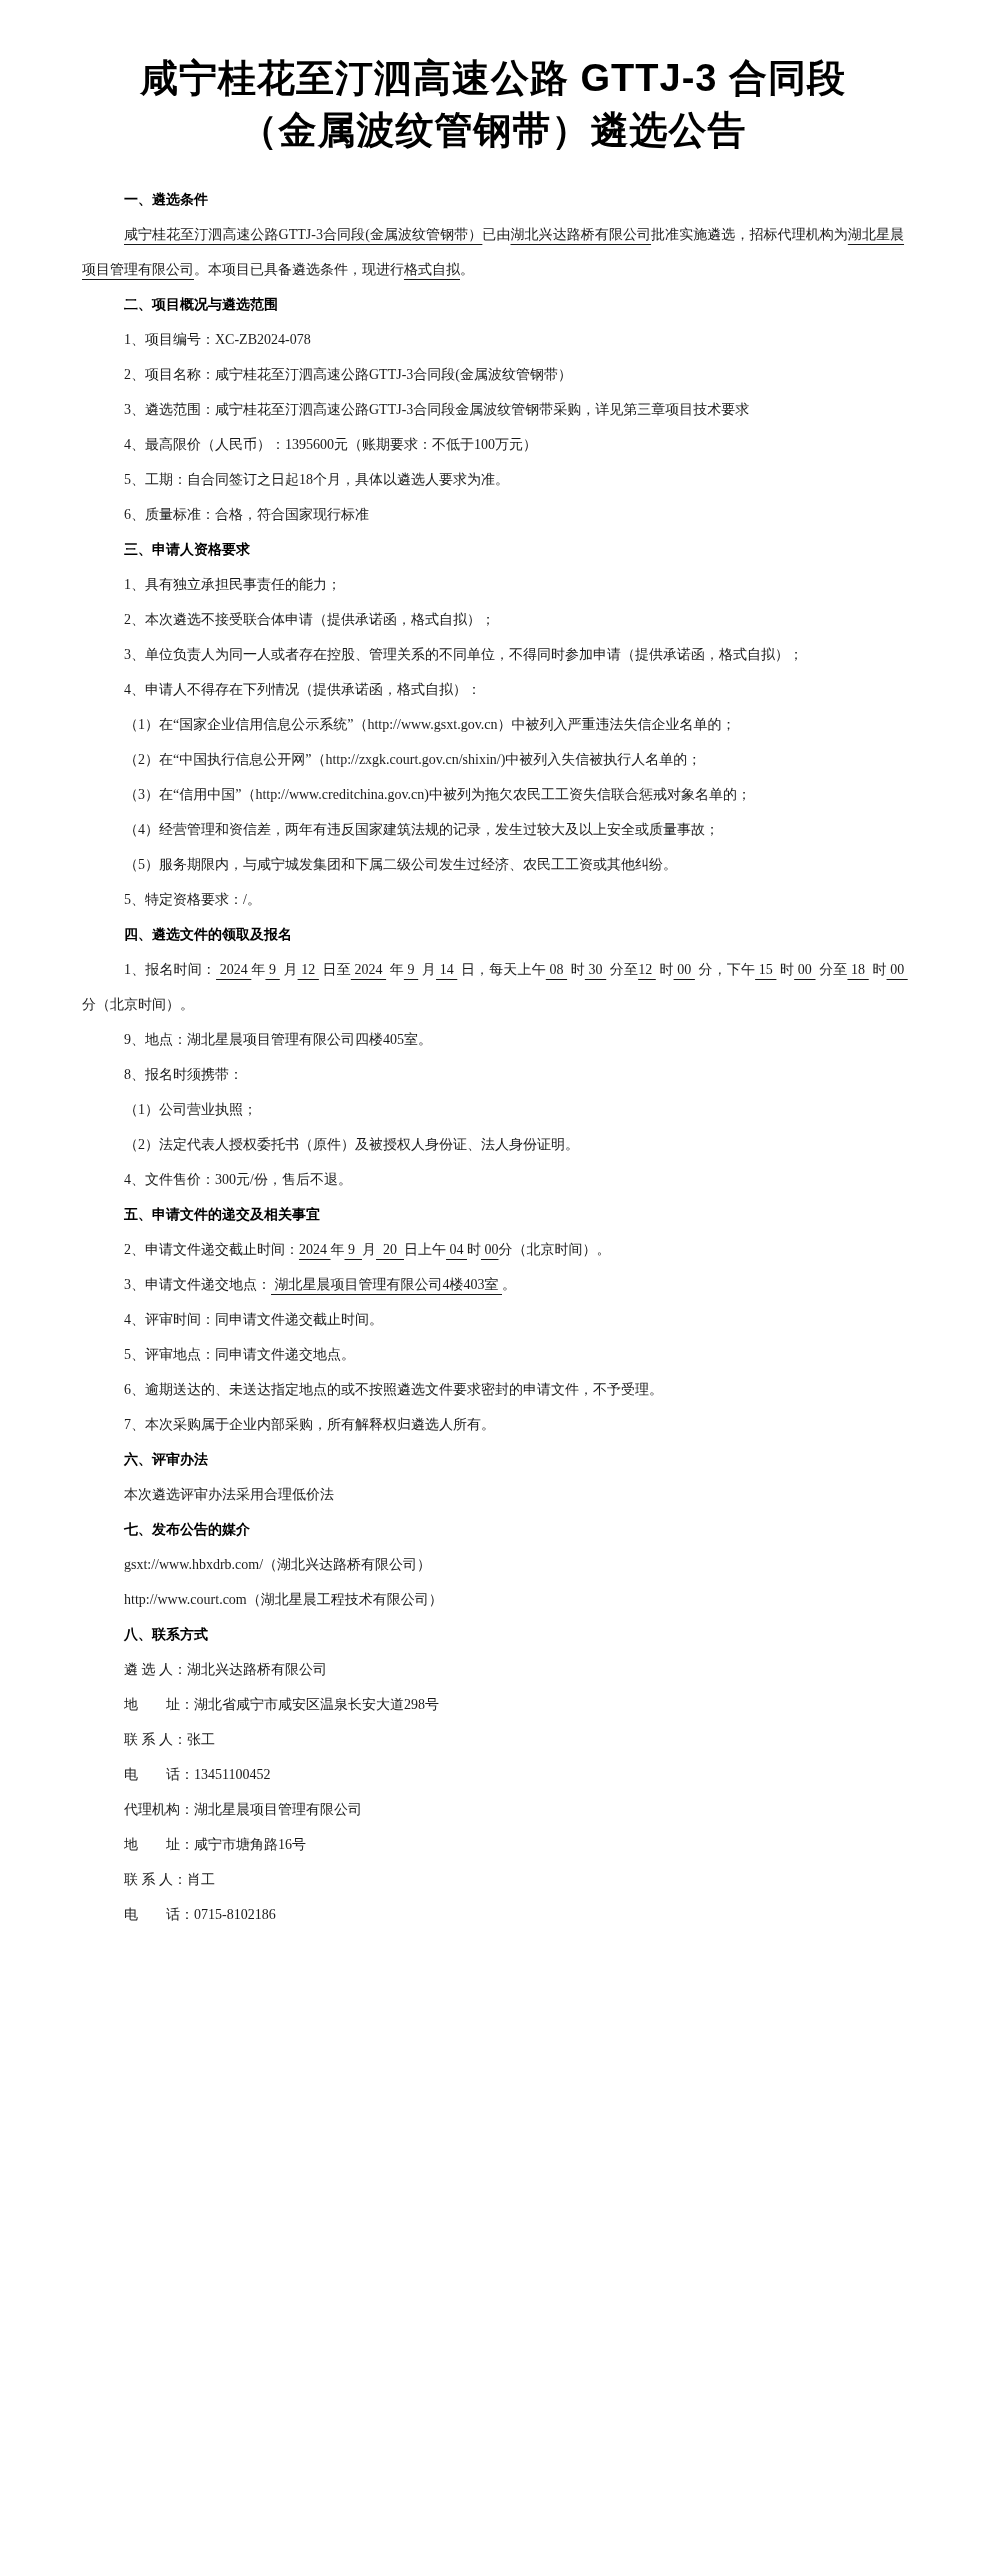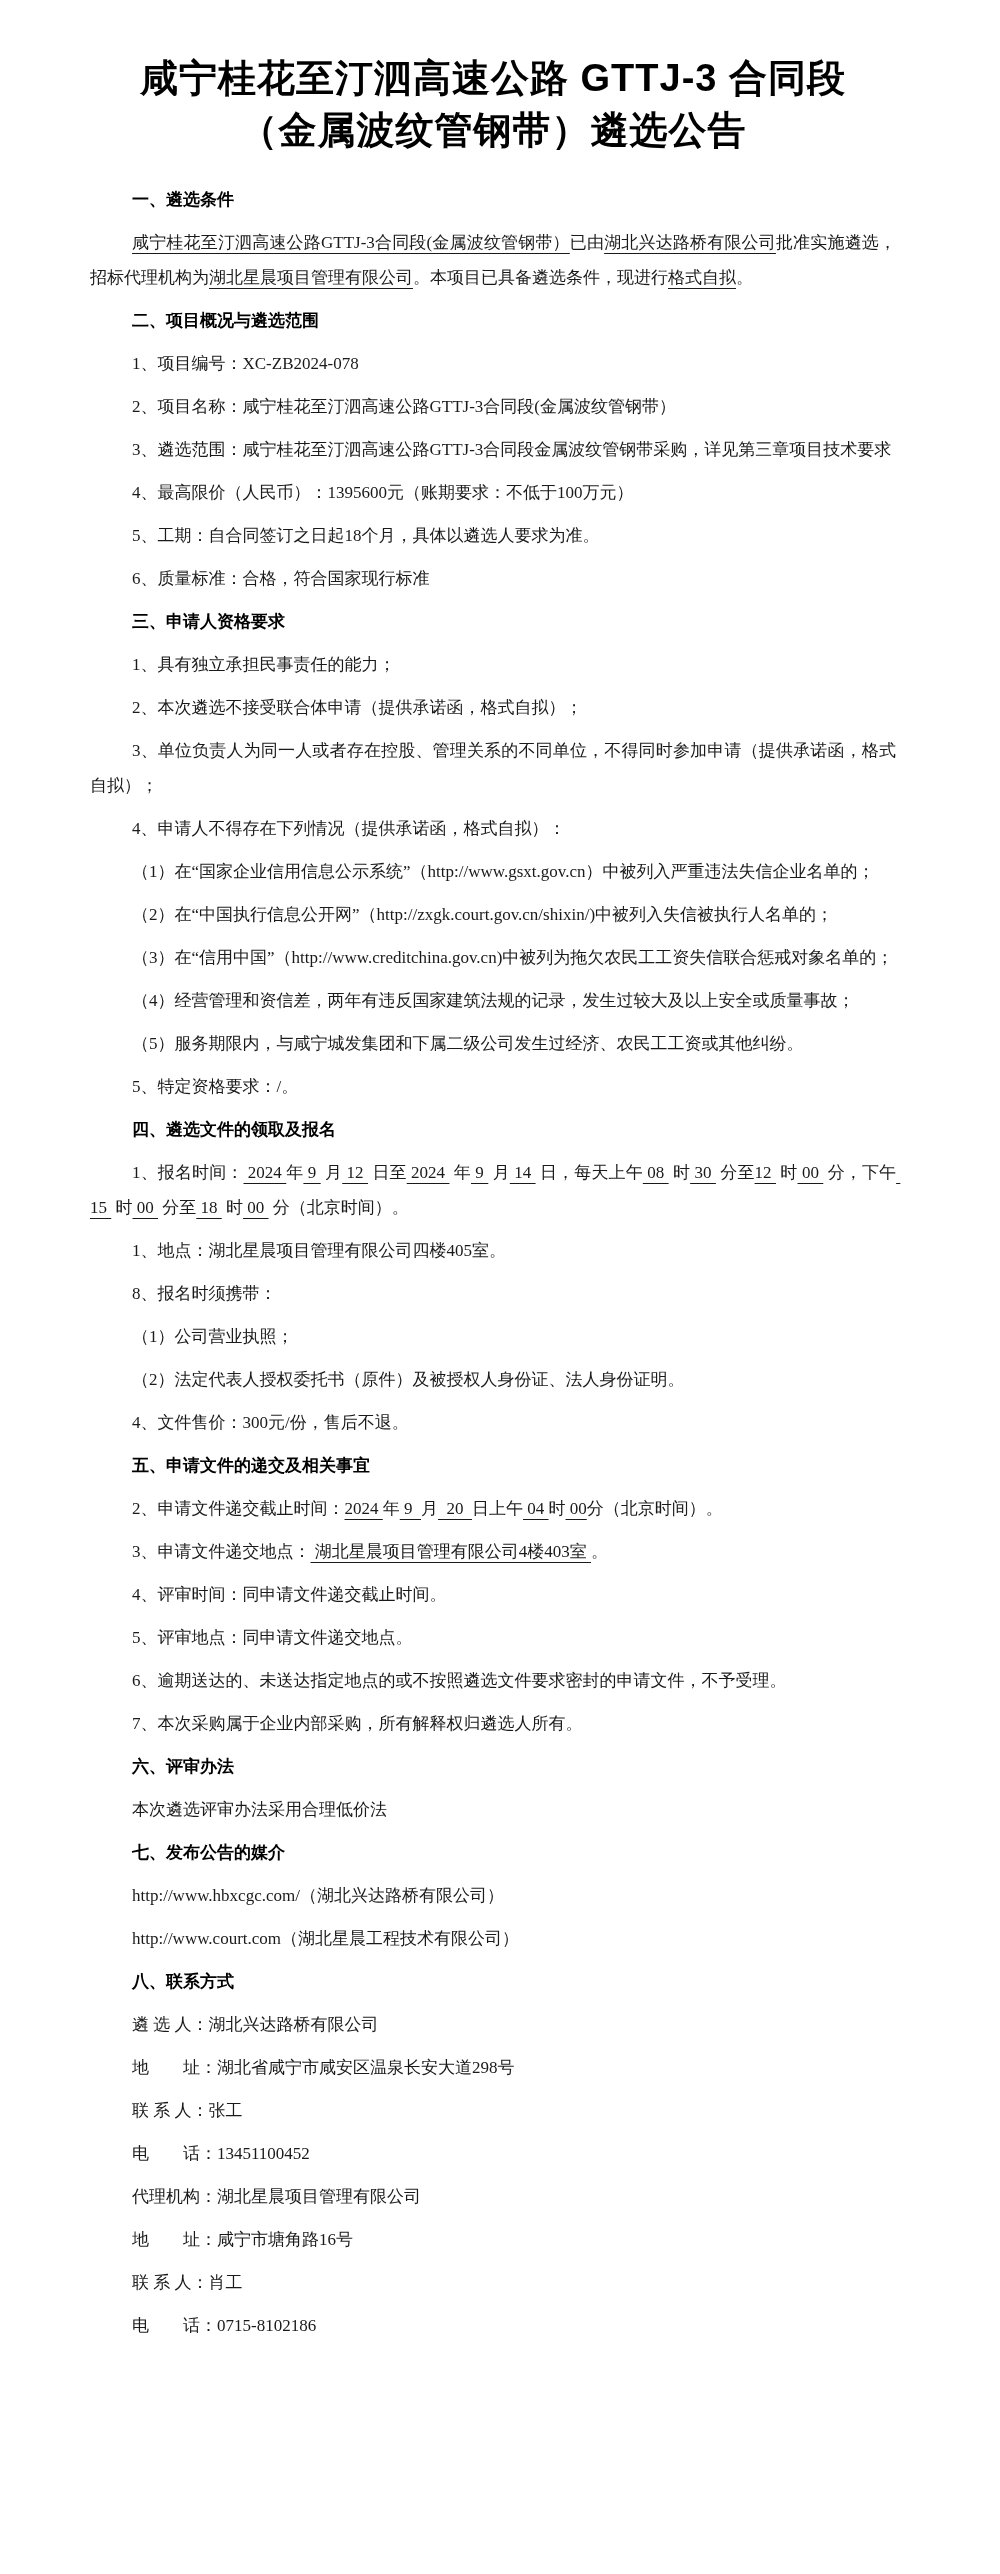--- a/index.html
+++ b/index.html
@@ -22,22 +22,22 @@
     margin: 0 0 26px 0;
     font-family: "Liberation Sans", "DejaVu Sans", sans-serif;
     font-weight: 700;
     font-size: 38px;
     line-height: 52px;
     text-align: center;
     color: #000000;
     letter-spacing: 1px;
   }
   .doc p {
-    margin: 8px;
-    font-size: 17px;
+    margin: 0;
+    font-size: 14px;
     line-height: 35px;
     text-indent: 42px;
     text-align: justify;
     white-space: pre-wrap;
     color: #1a1a1a;
   }
   .doc p.heading {
     font-family: "Liberation Sans", "DejaVu Sans", sans-serif;
     font-weight: 700;
     color: #000000;
@@ -68,36 +68,36 @@
       <p class="para"><span>3、单位负责人为同一人或者存在控股、管理关系的不同单位，不得同时参加申请（提供承诺函，格式自拟）；</span></p>
       <p class="para"><span>4、申请人不得存在下列情况（提供承诺函，格式自拟）：</span></p>
       <p class="para"><span>（1）在“国家企业信用信息公示系统”（http://www.gsxt.gov.cn）中被列入严重违法失信企业名单的；</span></p>
       <p class="para"><span>（2）在“中国执行信息公开网”（http://zxgk.court.gov.cn/shixin/)中被列入失信被执行人名单的；</span></p>
       <p class="para"><span>（3）在“信用中国”（http://www.creditchina.gov.cn)中被列为拖欠农民工工资失信联合惩戒对象名单的；</span></p>
       <p class="para"><span>（4）经营管理和资信差，两年有违反国家建筑法规的记录，发生过较大及以上安全或质量事故；</span></p>
       <p class="para"><span>（5）服务期限内，与咸宁城发集团和下属二级公司发生过经济、农民工工资或其他纠纷。</span></p>
       <p class="para"><span>5、特定资格要求：/。</span></p>
       <p class="heading"><span>四、遴选文件的领取及报名</span></p>
       <p class="para"><span>1、报名时间：</span><span class="u"> 2024 </span><span>年</span><span class="u"> 9 </span><span> 月</span><span class="u"> 12 </span><span> 日至</span><span class="u"> 2024 </span><span> 年</span><span class="u"> 9 </span><span> 月</span><span class="u"> 14 </span><span> 日，每天上午</span><span class="u"> 08 </span><span> 时</span><span class="u"> 30 </span><span> 分至</span><span class="u">12 </span><span> 时</span><span class="u"> 00 </span><span> 分，下午</span><span class="u"> 15 </span><span> 时</span><span class="u"> 00 </span><span> 分至</span><span class="u"> 18 </span><span> 时</span><span class="u"> 00 </span><span> 分（北京时间）。</span></p>
-      <p class="para"><span>1、地点：湖北星晨项目管理有限公司四楼405室。</span></p>
+      <p class="para"><span>9、地点：湖北星晨项目管理有限公司四楼405室。</span></p>
       <p class="para"><span>8、报名时须携带：</span></p>
       <p class="para"><span>（1）公司营业执照；</span></p>
       <p class="para"><span>（2）法定代表人授权委托书（原件）及被授权人身份证、法人身份证明。</span></p>
       <p class="para"><span>4、文件售价：300元/份，售后不退。</span></p>
       <p class="heading"><span>五、申请文件的递交及相关事宜</span></p>
       <p class="para"><span>2、申请文件递交截止时间：</span><span class="u">2024 </span><span>年</span><span class="u"> 9  </span><span>月</span><span class="u">  20  </span><span>日上午</span><span class="u"> 04 </span><span>时</span><span class="u"> 00</span><span>分（北京时间）。</span></p>
       <p class="para"><span>3、申请文件递交地点：</span><span class="u"> 湖北星晨项目管理有限公司4楼403室 </span><span>。</span></p>
       <p class="para"><span>4、评审时间：同申请文件递交截止时间。</span></p>
       <p class="para"><span>5、评审地点：同申请文件递交地点。</span></p>
       <p class="para"><span>6、逾期送达的、未送达指定地点的或不按照遴选文件要求密封的申请文件，不予受理。</span></p>
       <p class="para"><span>7、本次采购属于企业内部采购，所有解释权归遴选人所有。</span></p>
       <p class="heading"><span>六、评审办法</span></p>
       <p class="para"><span>本次遴选评审办法采用合理低价法</span></p>
       <p class="heading"><span>七、发布公告的媒介</span></p>
-      <p class="para"><span>http://www.hbxcgc.com/（湖北兴达路桥有限公司）</span></p>
+      <p class="para"><span>gsxt://www.hbxdrb.com/（湖北兴达路桥有限公司）</span></p>
       <p class="para"><span>http://www.court.com（湖北星晨工程技术有限公司）</span></p>
       <p class="heading"><span>八、联系方式</span></p>
       <p class="para"><span>遴 选 人：湖北兴达路桥有限公司</span></p>
       <p class="para"><span>地　　址：湖北省咸宁市咸安区温泉长安大道298号</span></p>
       <p class="para"><span>联 系 人：张工</span></p>
       <p class="para"><span>电　　话：13451100452</span></p>
       <p class="para"><span>代理机构：湖北星晨项目管理有限公司</span></p>
       <p class="para"><span>地　　址：咸宁市塘角路16号</span></p>
       <p class="para"><span>联 系 人：肖工</span></p>
       <p class="para"><span>电　　话：0715-8102186</span></p>

